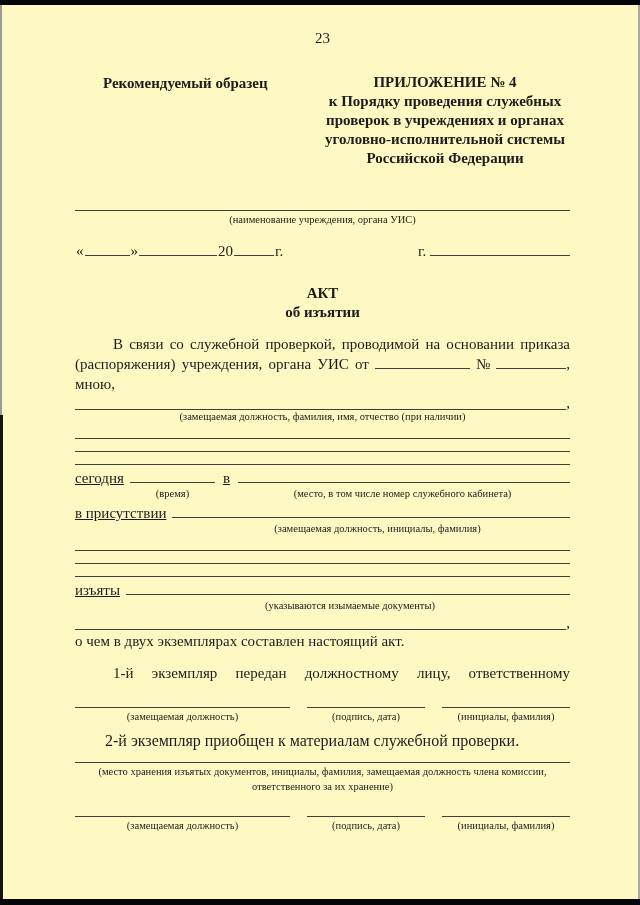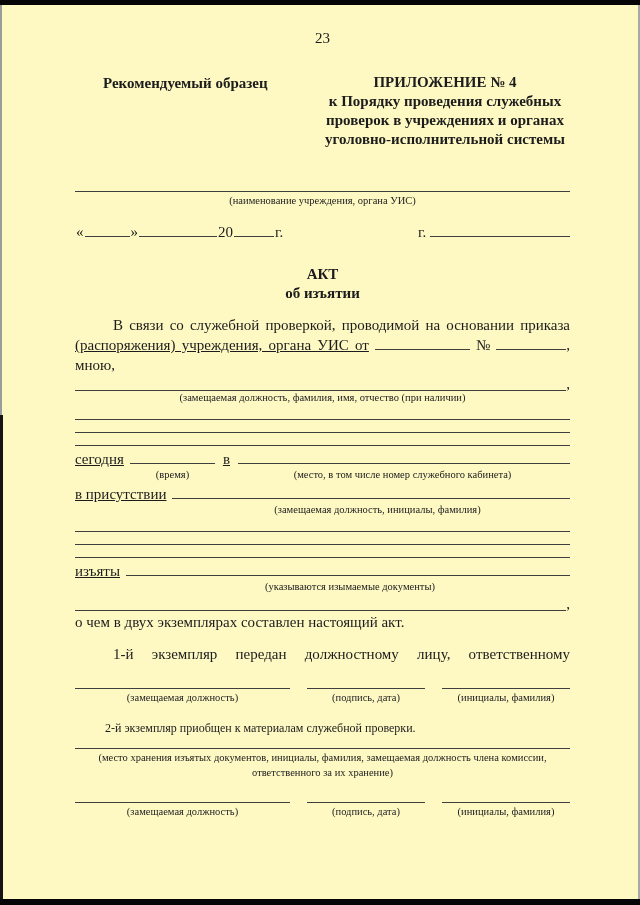--- a/index.html
+++ b/index.html
@@ -38,21 +38,21 @@
   .blank { display:inline-block; border-bottom:1.5px solid #3f3f3f; height:14px; vertical-align:baseline; }
   .w45 { width:45px; } .w78 { width:78px; } .w40 { width:40px; } .w140 { width:140px; }
   .date-left span.txt { padding:0 1px; }
 
   .doc-title { margin-top:24px; text-align:center; font-weight:bold; line-height:19px; }
 
   .intro { margin-top:12px; line-height:20px; }
   .jline { text-align:justify; text-align-last:justify; }
   .indent { text-indent:38px; }
   .iline2 { display:flex; align-items:baseline; }
-  .iline2 .txt { white-space:nowrap; word-spacing:2.5px;text-decoration:underline; }
+  .iline2 .txt { white-space:nowrap; word-spacing:2.5px; }
   .iline2 .b1 { flex:1.3; min-width:95px; border-bottom:1.5px solid #3f3f3f; height:14px; margin-left:6px; }
   .iline2 .no { margin:0 6px; }
   .iline2 .b2 { width:82px; border-bottom:1.5px solid #3f3f3f; height:14px; }
 
   .comma-rule { display:flex; align-items:flex-end; }
   .comma-rule .grow { flex:1; border-bottom:1.5px solid #3f3f3f; height:14px; }
   .comma-rule .comma { line-height:14px; }
   .mt2 { margin-top:2px; } .mt4 { margin-top:4px; }
 
   .rules3 { margin-top:3px; }
@@ -73,21 +73,21 @@
   .closing { margin-top:3px; }
 
   .copy-para { margin-top:13px; line-height:21px; }
 
   .sig-row { margin-top:14px; display:flex; justify-content:space-between; }
   .sig-col { }
   .sc1 { width:215px; } .sc2 { width:118px; } .sc3 { width:128px; }
   .sig-line { border-bottom:1.5px solid #3f3f3f; height:10px; }
   .sig-col .caption { margin-top:2px; text-align:center; }
 
-  .copy2 { margin-top:17px; text-indent:30px; font-size:12px; }
+  .copy2 { margin-top:9px; text-indent:30px; font-size:16px; }
 
   .storage-block { margin-top:12px; }
   .storage-block .caption { margin-top:2px; }
 </style>
 </head>
 <body>
 
 <div class="page">
   <div class="bar-top"></div>
   <div class="bar-bottom"></div>
@@ -99,20 +99,21 @@
 
     <div class="page-number">23</div>
 
     <div class="header-row">
       <div class="rec-label">Рекомендуемый образец</div>
       <div class="appendix">
         <div>ПРИЛОЖЕНИЕ № 4</div>
         <div>к Порядку проведения служебных</div>
         <div>проверок в учреждениях и органах</div>
         <div>уголовно-исполнительной системы</div>
+        <div>Российской Федерации</div>
       </div>
     </div>
 
     <div class="org-block">
       <div class="rule-full"></div>
       <div class="caption t-center">(наименование учреждения, органа УИС)</div>
     </div>
 
     <div class="date-row">
       <div class="date-left">

